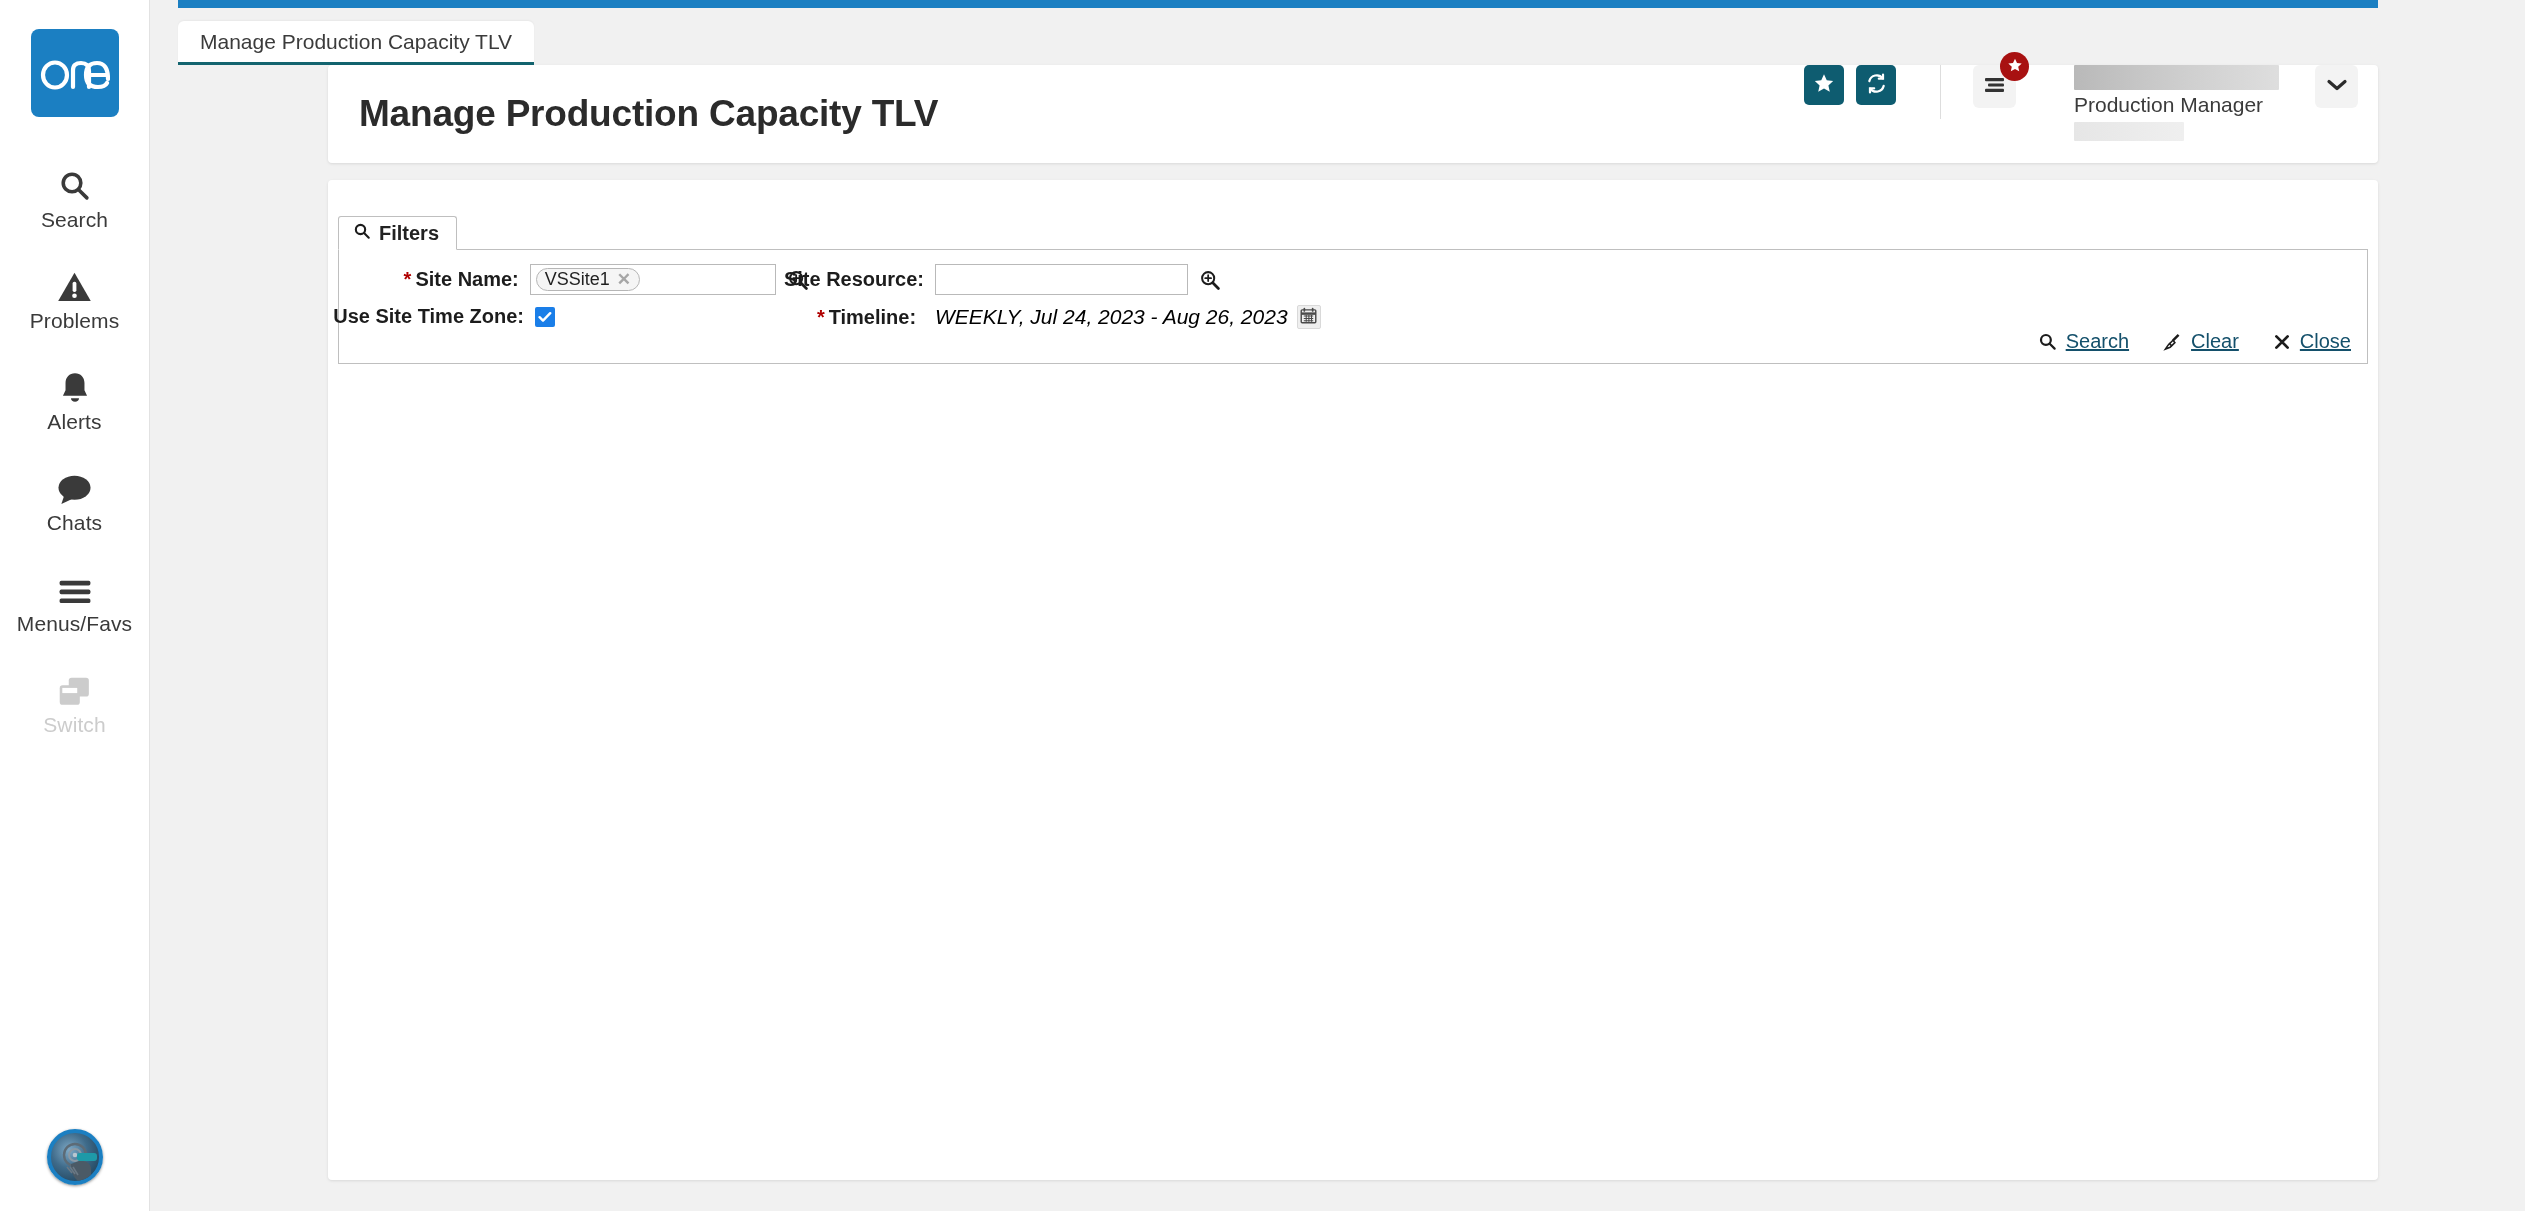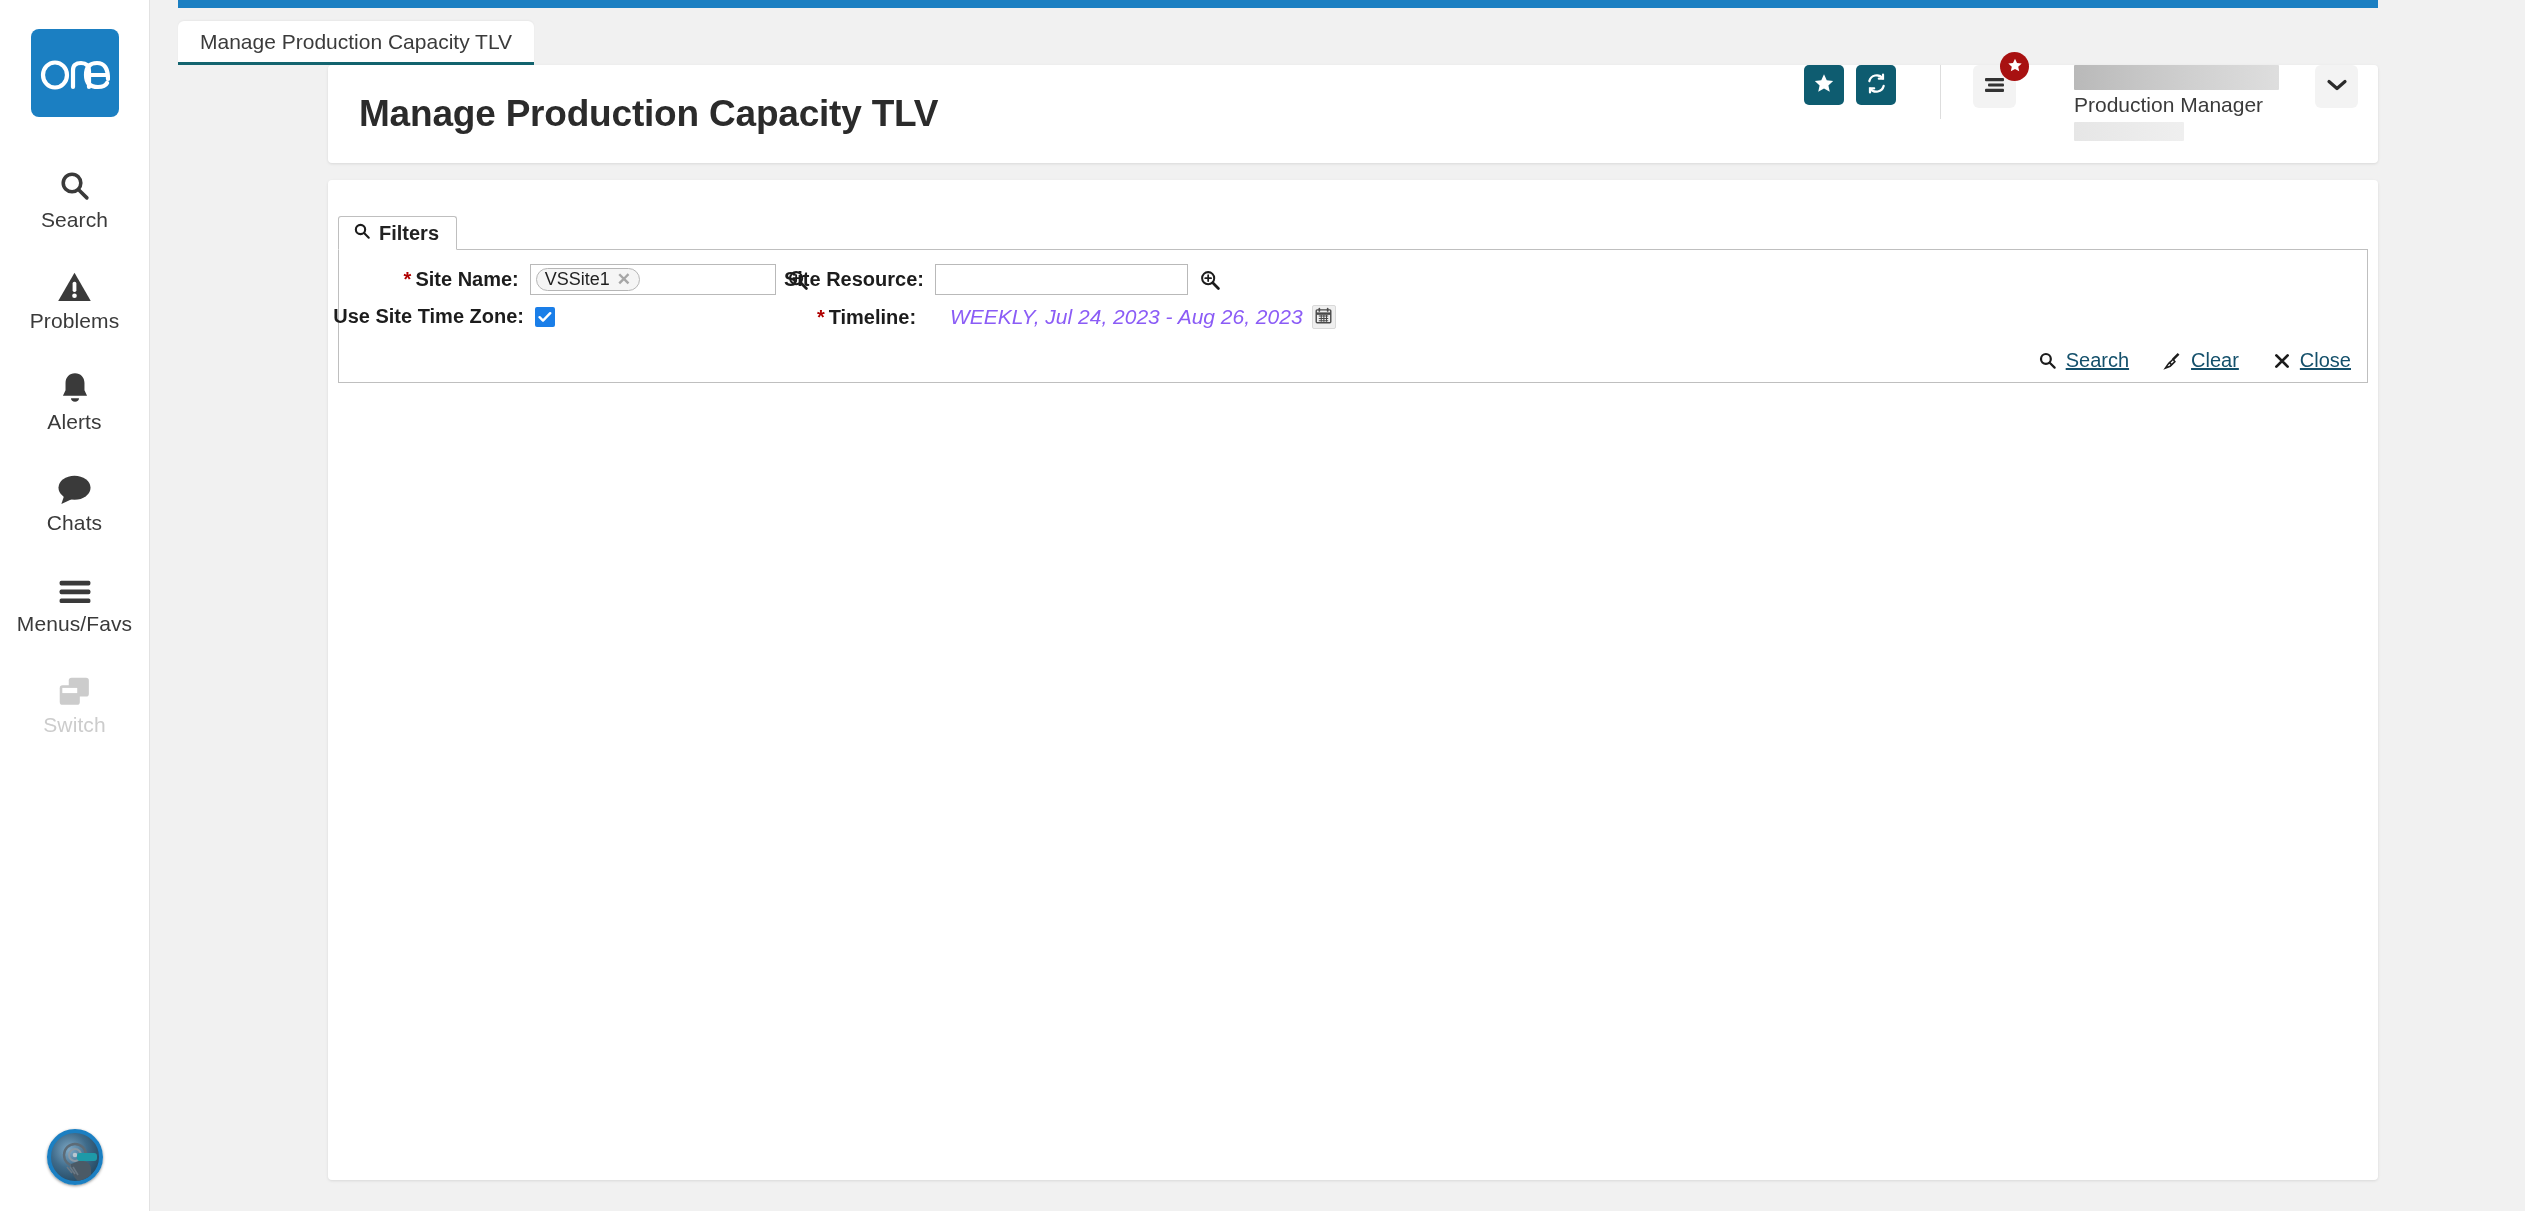--- a/index.html
+++ b/index.html
@@ -260,21 +260,21 @@
     font-weight: bold;
     color: #222222;
     cursor: pointer;
     position: relative;
     top: 1px;
   }
   .filters-body {
     position: absolute;
     left: 10px; top: 69px;
     right: 10px;
-    height: 134px;
+    height: 115px;
     border: 1px solid #bfbfbf;
     background: #ffffff;
   }
   .filter-row {
     position: absolute;
     display: flex;
     align-items: center;
   }
   .flabel {
     font-size: 20px;
@@ -320,24 +320,24 @@
     outline: none;
   }
   .lookup-icon {
     margin-left: 11px;
     cursor: pointer;
     display: flex;
     align-items: center;
     color: #1c1c1c;
   }
   .timeline-value {
-    margin-left: 26px;
+    margin-left: 11px;
     font-size: 21px;
     font-style: italic;
-    color: #8b5cf6;
+    color: #000000;
     white-space: nowrap;
     text-align: center;
   }
   .cal-btn {
     margin-left: 9px;
     width: 24px; height: 24px;
     background: #efefef;
     border: 1px solid #d9d9d9;
     border-radius: 2px;
     display: flex;

